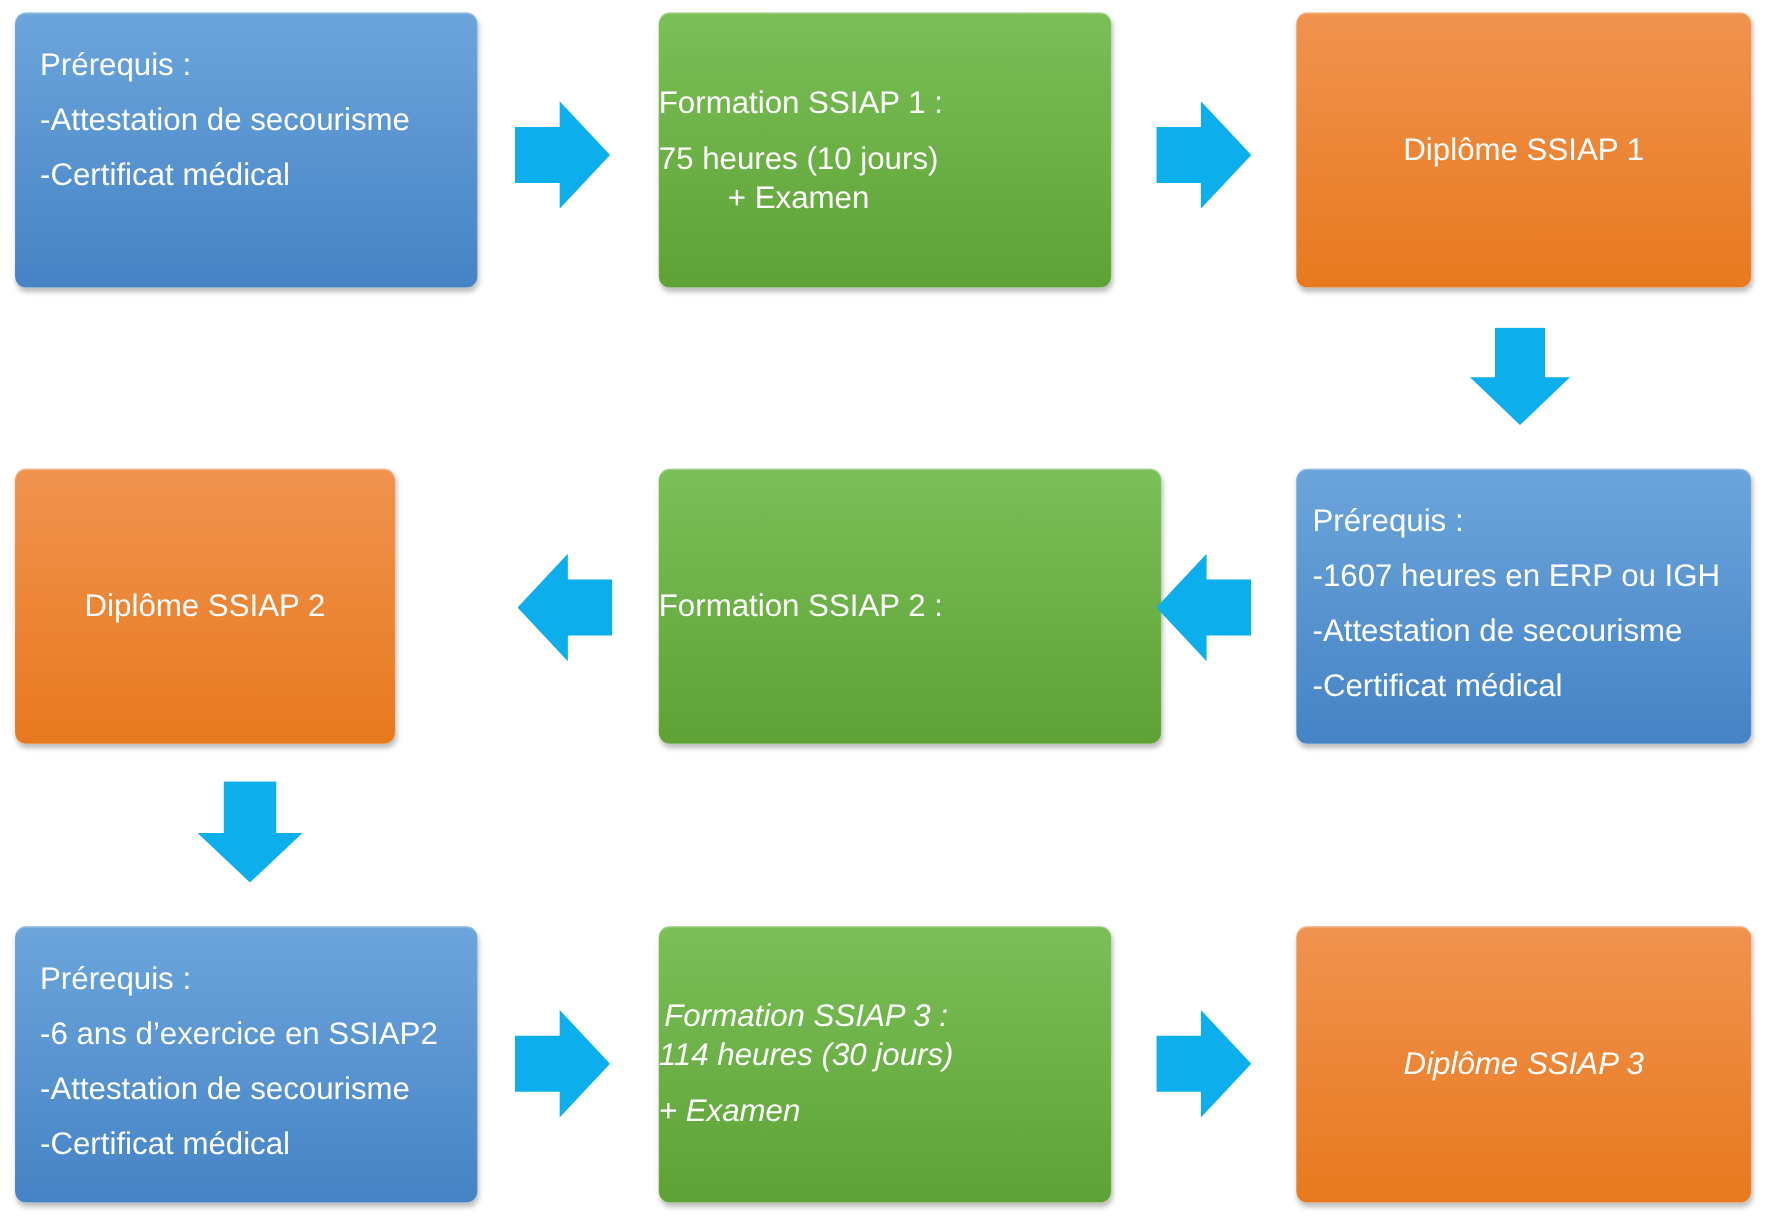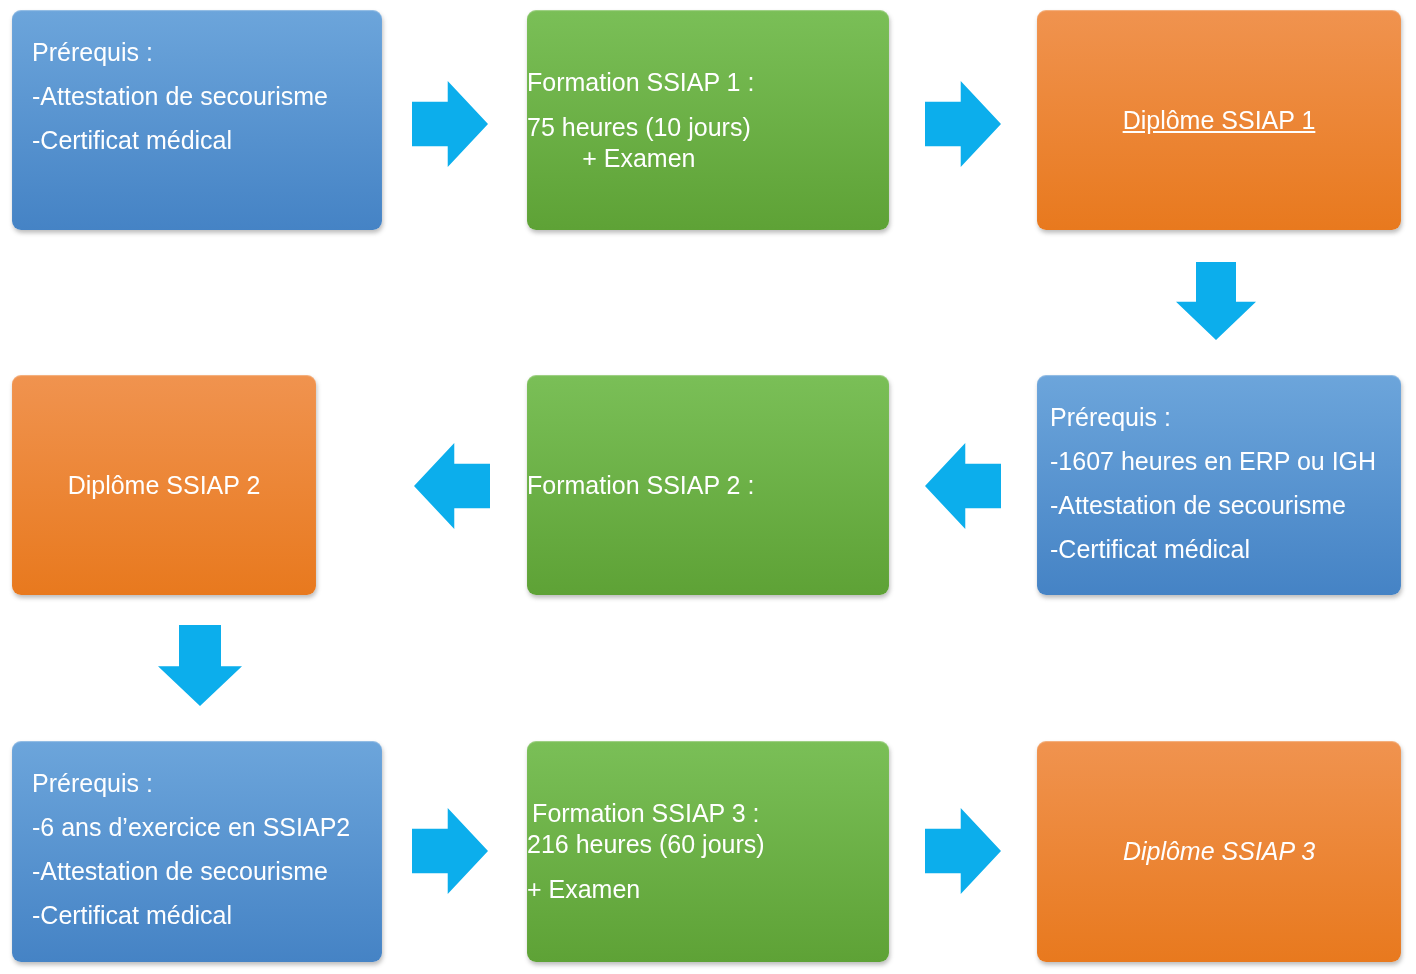--- a/index.html
+++ b/index.html
@@ -87,33 +87,33 @@
       <div class="line">Formation SSIAP 1 :</div>
     </div>
     <div class="para">
       <div class="line">75 heures (10 jours)</div>
       <div class="line">+ Examen</div>
     </div>
   </div>
 
   <div class="arrow arrow-right" style="left:925px; top:81px; width:76px; height:86px;"></div>
 
-  <div class="box orange" style="left:1037px; top:10px; width:364px; height:220px;text-decoration:underline;">
+  <div class="box orange" style="left:1037px; top:10px; width:364px; height:220px;">
     <div class="line">Diplôme SSIAP 1</div>
   </div>
 
   <div class="arrow arrow-down" style="left:1176px; top:262px; width:80px; height:78px;"></div>
 
   <div class="box orange" style="left:12px; top:375px; width:304px; height:220px;">
     <div class="line">Diplôme SSIAP 2</div>
   </div>
 
   <div class="arrow arrow-left" style="left:414px; top:443px; width:76px; height:86px;"></div>
 
-  <div class="box green" style="left:527px; top:375px; width:362px; height:220px;">
+  <div class="box green" style="left:527px; top:375px; width:402px; height:220px;">
     <div class="para">
       <div class="line">Formation SSIAP 2 :</div>
     </div>
   </div>
 
   <div class="arrow arrow-left" style="left:925px; top:443px; width:76px; height:86px;"></div>
 
   <div class="box blue" style="left:1037px; top:375px; width:364px; height:220px; padding-left:13px;">
     <div class="line">Prérequis :</div>
     <div class="line">-1607 heures en ERP ou IGH</div>
@@ -125,24 +125,24 @@
 
   <div class="box blue" style="left:12px; top:741px; width:370px; height:221px;">
     <div class="line">Prérequis :</div>
     <div class="line">-6 ans d’exercice en SSIAP2</div>
     <div class="line">-Attestation de secourisme</div>
     <div class="line">-Certificat médical</div>
   </div>
 
   <div class="arrow arrow-right" style="left:412px; top:808px; width:76px; height:86px;"></div>
 
-  <div class="box green" style="left:527px; top:741px; width:362px; height:221px;">
+  <div class="box green" style="left:527px; top:741px; width:362px; height:221px;font-style:italic;">
     <div class="para">
       <div class="line">Formation SSIAP 3 :</div>
-      <div class="line">216 heures (60 jours)</div>
+      <div class="line">114 heures (30 jours)</div>
     </div>
     <div class="para">
       <div class="line">+ Examen</div>
     </div>
   </div>
 
   <div class="arrow arrow-right" style="left:925px; top:808px; width:76px; height:86px;"></div>
 
   <div class="box orange" style="left:1037px; top:741px; width:364px; height:221px;font-style:italic;">
     <div class="line">Diplôme SSIAP 3</div>

